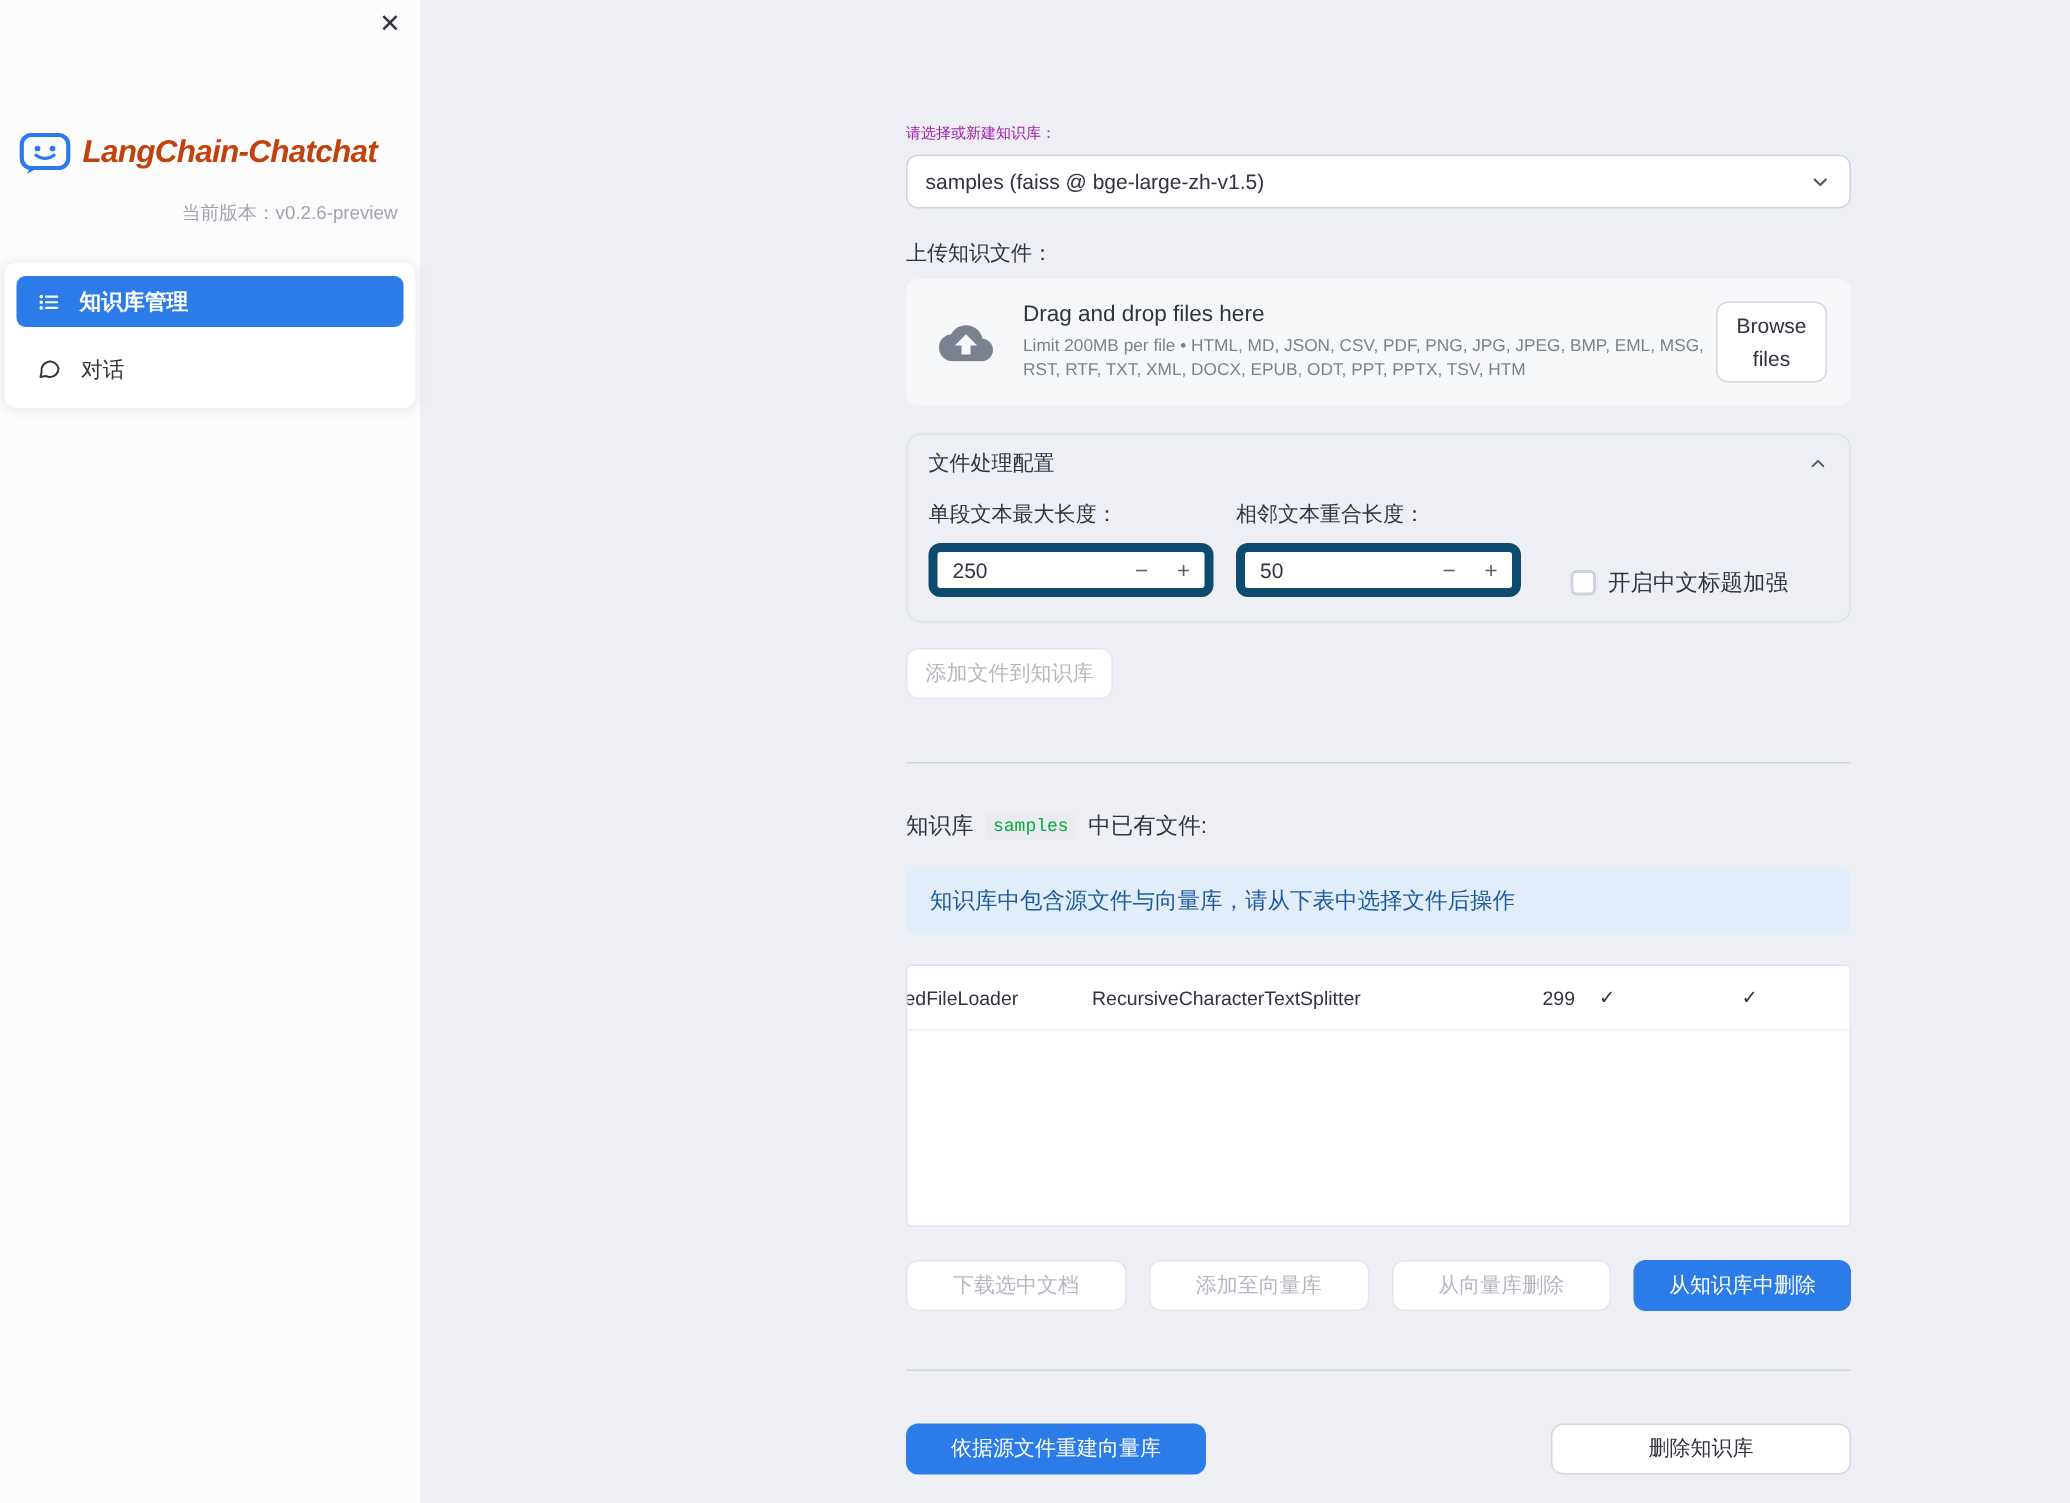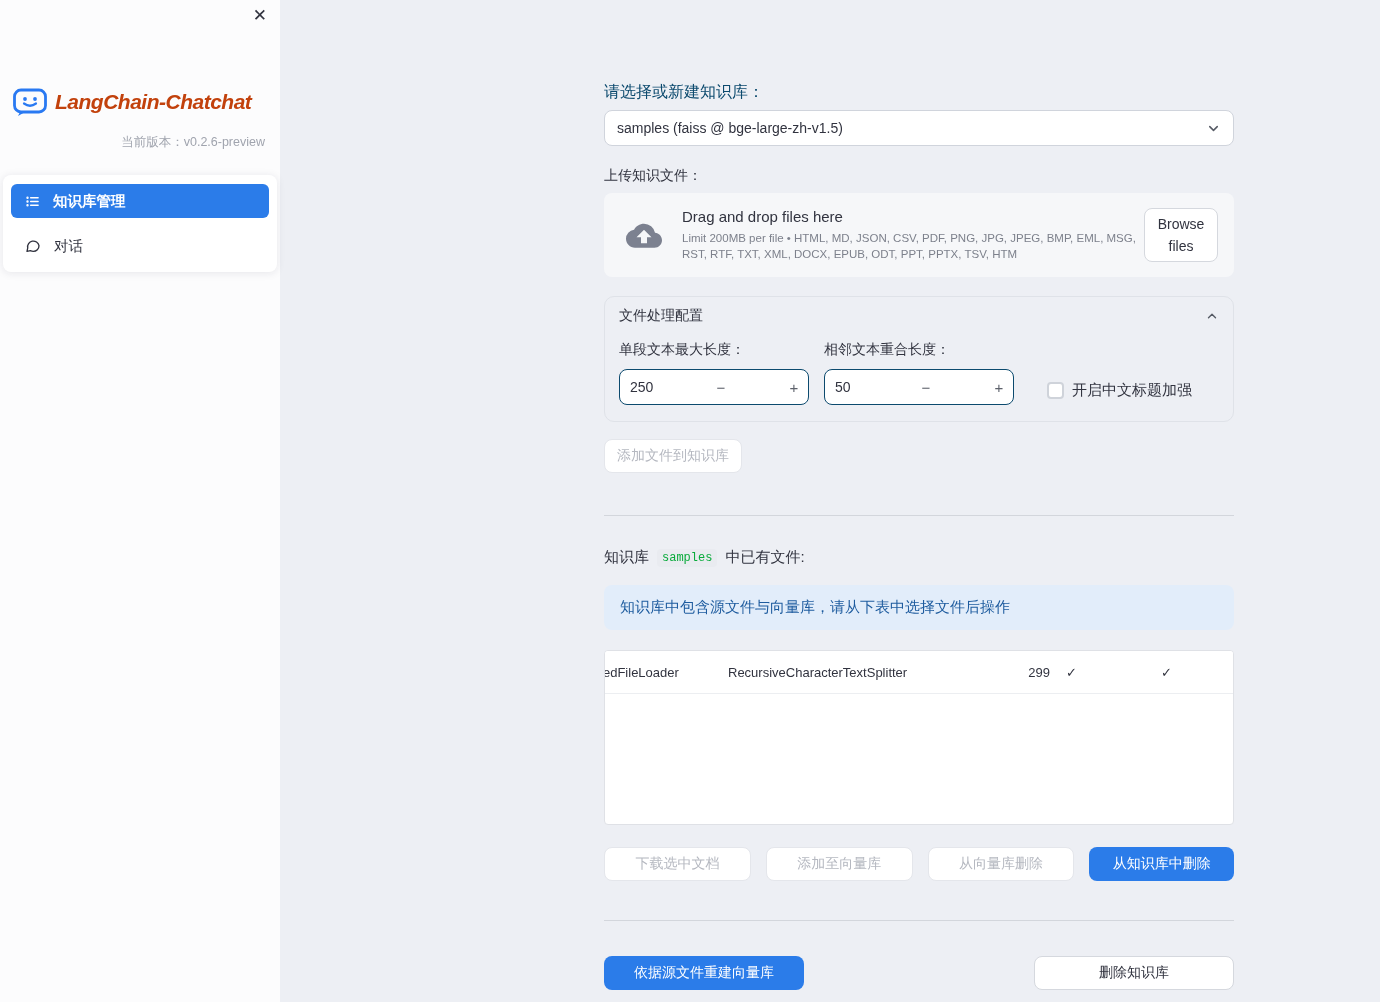--- a/index.html
+++ b/index.html
@@ -17,38 +17,38 @@
   .close-x { position:absolute; top:7px; right:13px; font-size:17px; color:#31333f; cursor:pointer; line-height:1; }
   .logo { display:flex; align-items:center; gap:7px; margin:86px 0 0 12px; }
   .logo-text { color:#c2410c; font-size:21px; font-weight:bold; font-style:italic; letter-spacing:-0.5px; white-space:nowrap; }
   .version { margin:16px 15px 0 0; text-align:right; font-size:12.5px; color:#a0a4ae; }
   .menu-card { margin:24px 3px 0 3px; background:#ffffff; border-radius:8px; box-shadow:0 1px 8px rgba(25,30,60,.10); padding:9px 8px; }
   .menu-item { display:flex; align-items:center; gap:13px; height:34px; padding:0 14px; border-radius:6px; font-size:14.5px; cursor:pointer; }
   .menu-item + .menu-item { margin-top:11px; }
   .menu-item.selected { background:#2b7ce9; color:#ffffff; font-weight:bold; }
   
   .main-col { position:absolute; left:604px; top:0; width:630px; }
-  .field-label { margin-top:82px; font-size:16px; color:#0c4a6e; }
+  .field-label { margin-top:82px; font-size:10px; color:#a21caf; }
   .selectbox { margin-top:7px; height:36px; background:#fff; border:1px solid #d0d4dc; border-radius:8px;
                display:flex; align-items:center; padding:0 12px; cursor:pointer; }
   .selectbox .val { flex:1; font-size:14px; }
   .label2 { margin-top:21px; font-size:14px; }
   .uploader { margin-top:8px; height:84px; background:#f6f7f9; border-radius:8px; display:flex; align-items:center; padding:0 16px 0 22px; }
   .up-text { margin-left:20px; flex:1; }
   .up-title { font-size:15px; color:#31333f; }
   .up-limit { margin-top:5px; font-size:11.5px; color:#7d818c; line-height:1.4; max-width:480px; }
   .browse-btn { width:74px; background:#fff; border:1px solid #d5d8de; border-radius:8px; padding:4px 10px;
                 font-size:14px; text-align:center; cursor:pointer; line-height:1.6; }
   .expander { margin-top:19px; border:1px solid #dfe2e8; border-radius:10px; background:transparent; }
   .exp-head { height:38px; display:flex; align-items:center; justify-content:space-between; padding:0 14px; cursor:pointer; }
   .exp-title { font-size:14px; }
-  .exp-body { display:flex; align-items:center; gap:15px; padding:6px 14px 16px 14px; }
+  .exp-body { display:flex; align-items:flex-end; gap:15px; padding:6px 14px 16px 14px; }
   .num-group { width:190px; }
   .num-label { font-size:14px; margin-bottom:10px; }
-  .num-input { height:36px; border:1px solid #0c4a6e; border-radius:8px; background:#fff; display:flex; align-items:center;gap:45px; }
+  .num-input { height:36px; border:6px solid #0c4a6e; border-radius:8px; background:#fff; display:flex; align-items:center; }
   .num-input .nval { flex:1; padding-left:10px; font-size:14px; }
   .step-btn { width:28px; text-align:center; color:#5d616b; font-size:15px; cursor:pointer; user-select:none; }
   .chk-group { display:flex; align-items:center; gap:8px; margin-top:34px; margin-left:18px; }
   .checkbox { width:17px; height:17px; border:2px solid #cfd3da; border-radius:4px; background:#fff; cursor:pointer; }
   .chk-label { font-size:15px; }
   .btn { height:34px; border-radius:8px; font-size:14px; display:flex; align-items:center; justify-content:center; cursor:pointer; white-space:nowrap; }
   .btn.disabled { background:#fff; border:1px solid #e4e6eb; color:#b5b8c0; cursor:default; }
   .btn.primary { background:#2b7ce9; border:none; color:#fff; }
   .btn.secondary { background:#fff; border:1px solid #d5d8de; color:#31333f; }
   .add-btn { margin-top:17px; width:138px; }

